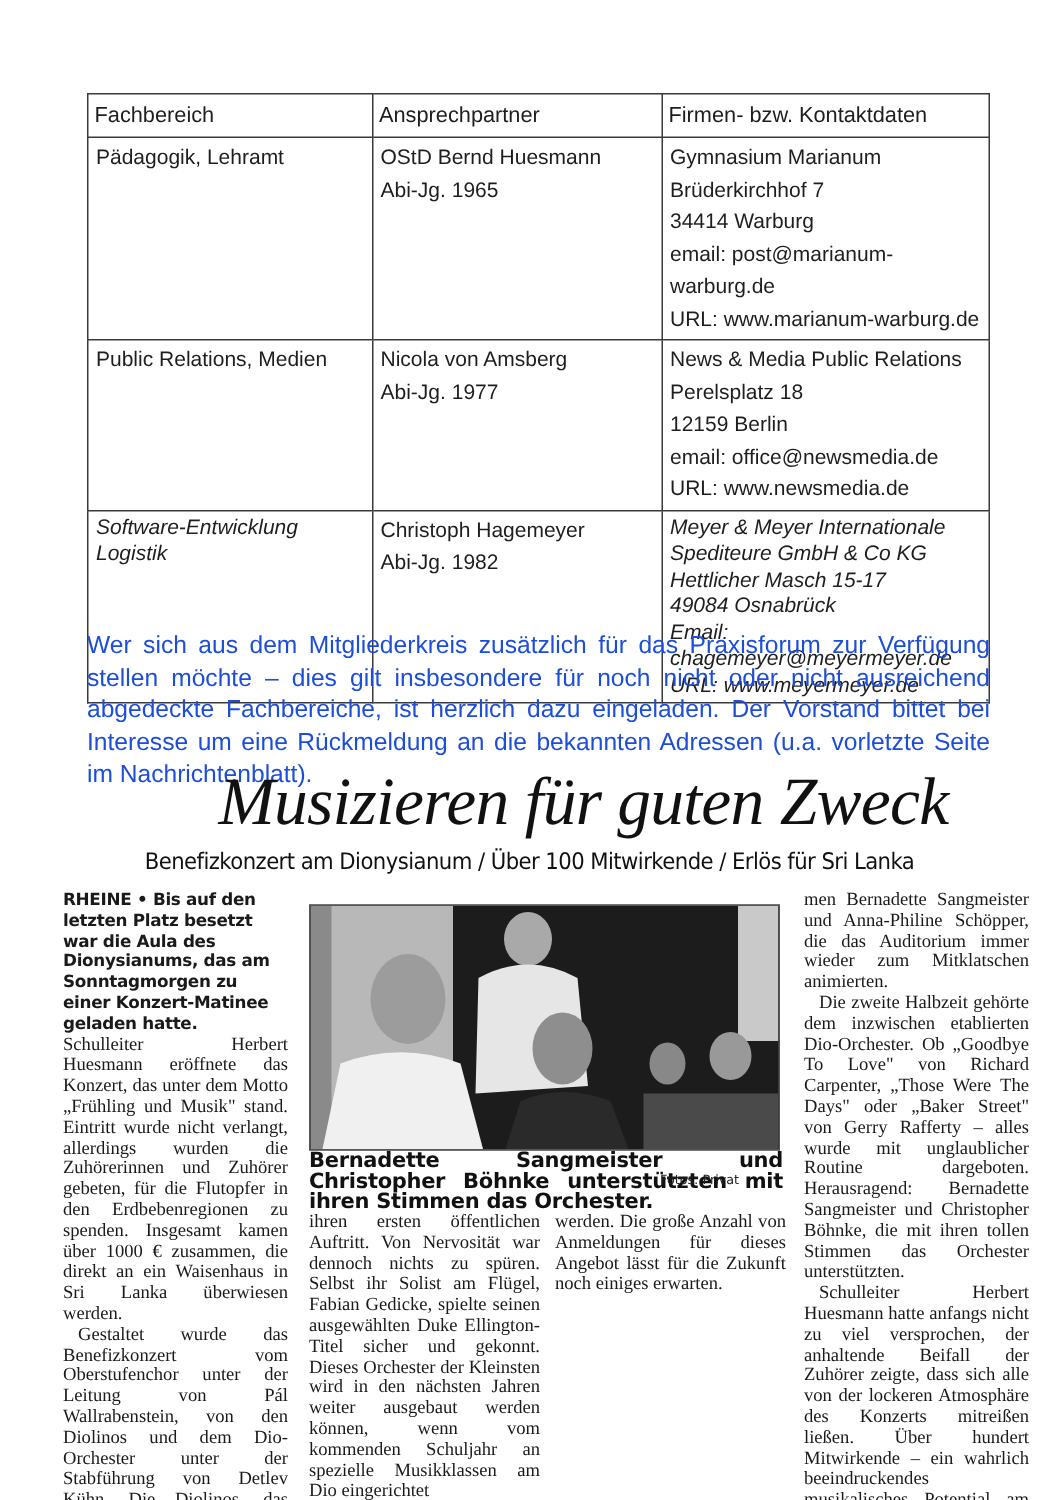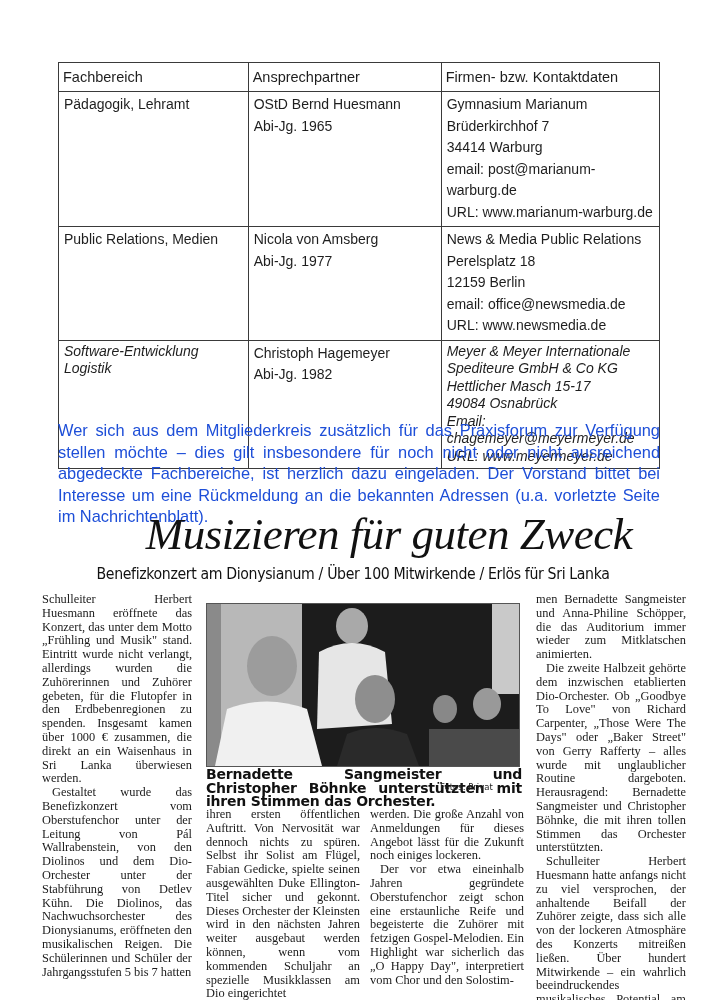--- a/index.html
+++ b/index.html
@@ -103,20 +103,21 @@
     </tr>
   </tbody>
 </table>
 
 <div class="abs para">Wer sich aus dem Mitgliederkreis zusätzlich für das Praxisforum zur Verfügung stellen möchte – dies gilt insbesondere für noch nicht oder nicht ausreichend abgedeckte Fachbereiche, ist herzlich dazu eingeladen. Der Vorstand bittet bei Interesse um eine Rückmeldung an die bekannten Adressen (u.a. vorletzte Seite im Nachrichtenblatt).</div>
 
 <div class="abs headline">Musizieren für guten Zweck</div>
 <div class="abs subhead">Benefizkonzert am Dionysianum / Über 100 Mitwirkende / Erlös für Sri Lanka</div>
 
 <div class="abs col c1">
+  <p class="lead">RHEINE • Bis auf den letzten Platz besetzt war die Aula des Dionysianums, das am Sonntagmorgen zu einer Konzert-Matinee geladen hatte.</p>
   <p>Schulleiter Herbert Huesmann eröffnete das Konzert, das unter dem Motto „Frühling und Musik" stand. Eintritt wurde nicht verlangt, allerdings wurden die Zuhörerinnen und Zuhörer gebeten, für die Flutopfer in den Erdbebenregionen zu spenden. Insgesamt kamen über 1000 € zusammen, die direkt an ein Waisenhaus in Sri Lanka überwiesen werden.</p>
   <p class="ind">Gestaltet wurde das Benefizkonzert vom Oberstufenchor unter der Leitung von Pál Wallrabenstein, von den Diolinos und dem Dio-Orchester unter der Stabführung von Detlev Kühn. Die Diolinos, das Nachwuchsorchester des Dionysianums, eröffneten den musikalischen Reigen. Die Schülerinnen und Schüler der Jahrgangsstufen 5 bis 7 hatten</p>
 </div>
 
 <div class="abs photo">
   <svg width="312" height="162" viewBox="0 0 312 162">
     <rect x="0" y="0" width="312" height="162" fill="#1c1c1c"></rect>
     <rect x="0" y="0" width="95" height="162" fill="#b8b8b8"></rect>
     <rect x="0" y="0" width="14" height="162" fill="#8a8a8a"></rect>
     <rect x="285" y="0" width="27" height="90" fill="#c9c9c9"></rect>
@@ -136,21 +137,20 @@
   </svg>
 </div>
 <div class="abs caption">Bernadette Sangmeister und Christopher Böhnke unterstützten mit ihren Stimmen das Orchester.</div>
 <div class="abs credit">Fotos: Privat</div>
 
 <div class="abs col c2">
   <p>ihren ersten öffentlichen Auftritt. Von Nervosität war dennoch nichts zu spüren. Selbst ihr Solist am Flügel, Fabian Gedicke, spielte seinen ausgewählten Duke Ellington-Titel sicher und gekonnt. Dieses Orchester der Kleinsten wird in den nächsten Jahren weiter ausgebaut werden können, wenn vom kommenden Schuljahr an spezielle Musikklassen am Dio eingerichtet</p>
 </div>
 
 <div class="abs col c3">
-  <p>werden. Die große Anzahl von Anmeldungen für dieses Angebot lässt für die Zukunft noch einiges lockeren.</p>
-  <p class="ind">Der vor etwa eineinhalb Jahren gegründete Oberstufenchor zeigt schon eine erstaunliche Reife und begeisterte die Zuhörer mit fetzigen Gospel-Melodien. Ein Highlight war sicherlich das „O Happy Day", interpretiert vom Chor und den Solostim-</p>
+  <p>werden. Die große Anzahl von Anmeldungen für dieses Angebot lässt für die Zukunft noch einiges erwarten.</p>
 </div>
 
 <div class="abs col c4">
   <p>men Bernadette Sangmeister und Anna-Philine Schöpper, die das Auditorium immer wieder zum Mitklatschen animierten.</p>
   <p class="ind">Die zweite Halbzeit gehörte dem inzwischen etablierten Dio-Orchester. Ob „Goodbye To Love" von Richard Carpenter, „Those Were The Days" oder „Baker Street" von Gerry Rafferty – alles wurde mit unglaublicher Routine dargeboten. Herausragend: Bernadette Sangmeister und Christopher Böhnke, die mit ihren tollen Stimmen das Orchester unterstützten.</p>
   <p class="ind">Schulleiter Herbert Huesmann hatte anfangs nicht zu viel versprochen, der anhaltende Beifall der Zuhörer zeigte, dass sich alle von der lockeren Atmosphäre des Konzerts mitreißen ließen. Über hundert Mitwirkende – ein wahrlich beeindruckendes musikalisches Potential am Dio. Man darf auf das nächste Konzert gespannt sein.</p>
 </div>
 
 </body></html>

